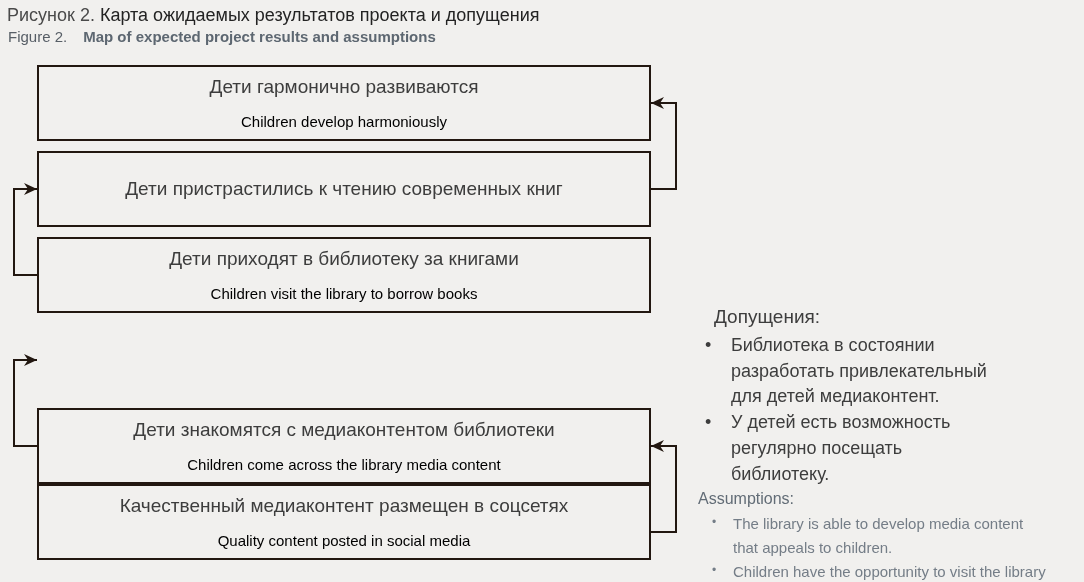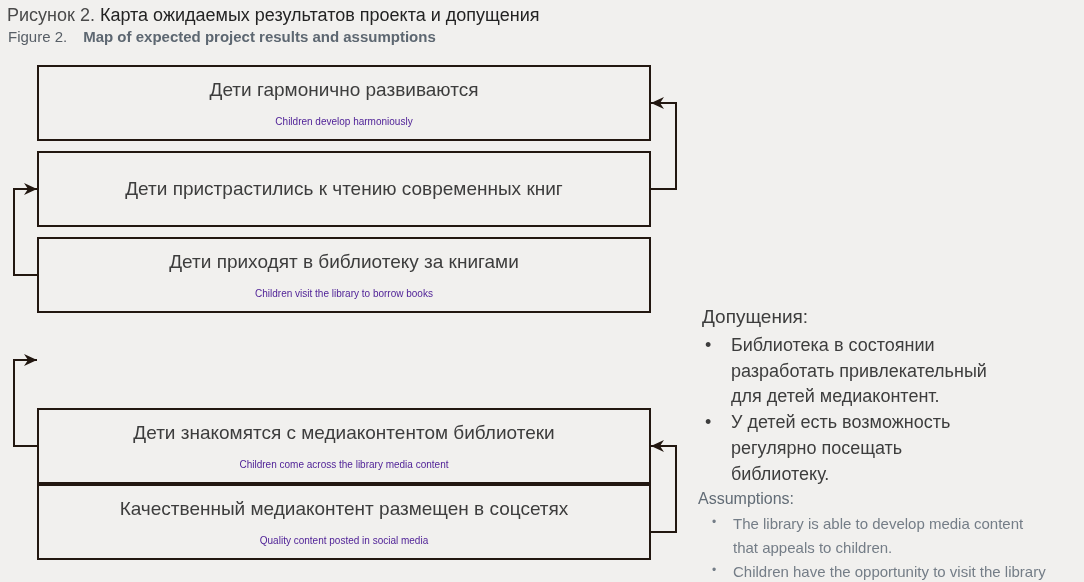--- a/index.html
+++ b/index.html
@@ -21,29 +21,29 @@
   
   .rbox{
     position:absolute;left:37px;width:614px;height:76px;
     box-sizing:border-box;
     border:2px solid #221710;
     background:#f1f0ee;
     display:flex;flex-direction:column;justify-content:center;align-items:center;
     text-align:center;gap:16px;
   }
   .rbox .ru{font-size:19px;color:#3d3d3d;line-height:1.15;}
-  .rbox .en{font-size:10px;color:#4c1d95;line-height:1.1;}
+  .rbox .en{font-size:15px;color:#000000;line-height:1.1;}
   .b1{top:65px}.b2{top:151px}.b3{top:237px}.b4{top:322px}.b5{top:408px}.b6{top:484px}
 
   
   .connectors{position:absolute;left:0;top:0;pointer-events:none;}
 
   
   .assumptions{position:absolute;left:698px;top:306px;width:372px;}
-  .as-ru-heading{font-size:19px;color:#3d3d3d;margin:0 0 5px 4px;}
+  .as-ru-heading{font-size:19px;color:#3d3d3d;margin:0 0 5px 16px;}
   .as-ru-list{list-style:none;margin:0;padding:0;width:300px;font-size:18px;line-height:1.43;color:#3d3d3d;}
   .as-ru-list li{position:relative;padding-left:33px;}
   .as-ru-list li::before{content:"\2022";position:absolute;left:7px;top:0;color:#3d3d3d;}
   .as-en-heading{font-size:16px;color:#626c76;margin:3px 0 4px 0;}
   .as-en-list{list-style:none;margin:0;padding:0;width:352px;font-size:15px;line-height:1.6;color:#747d87;}
   .as-en-list li{position:relative;padding-left:35px;}
   .as-en-list li::before{content:"\2022";position:absolute;left:14px;top:1px;font-size:12px;color:#747d87;}
 </style>
 </head>
 <body>

